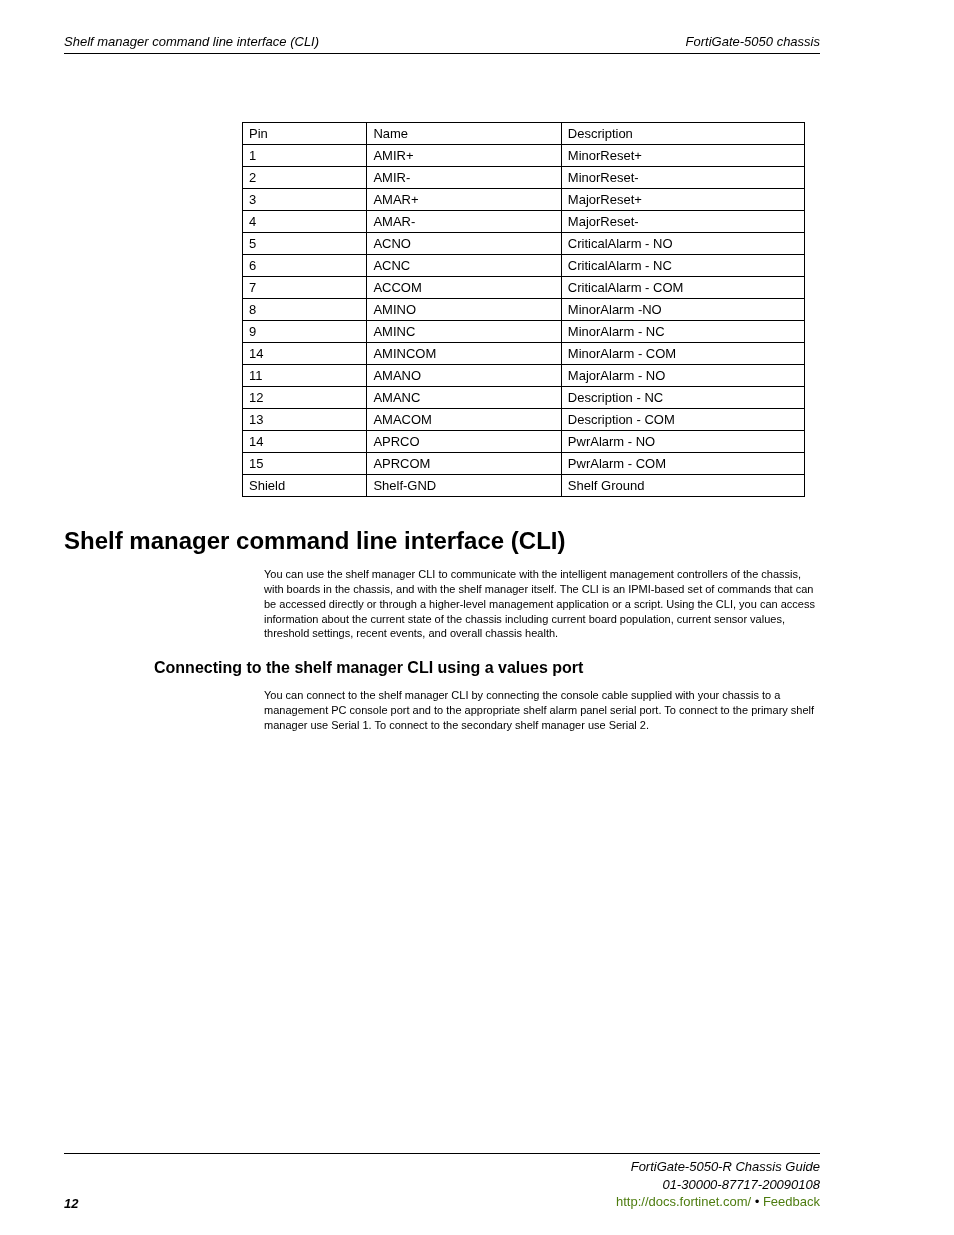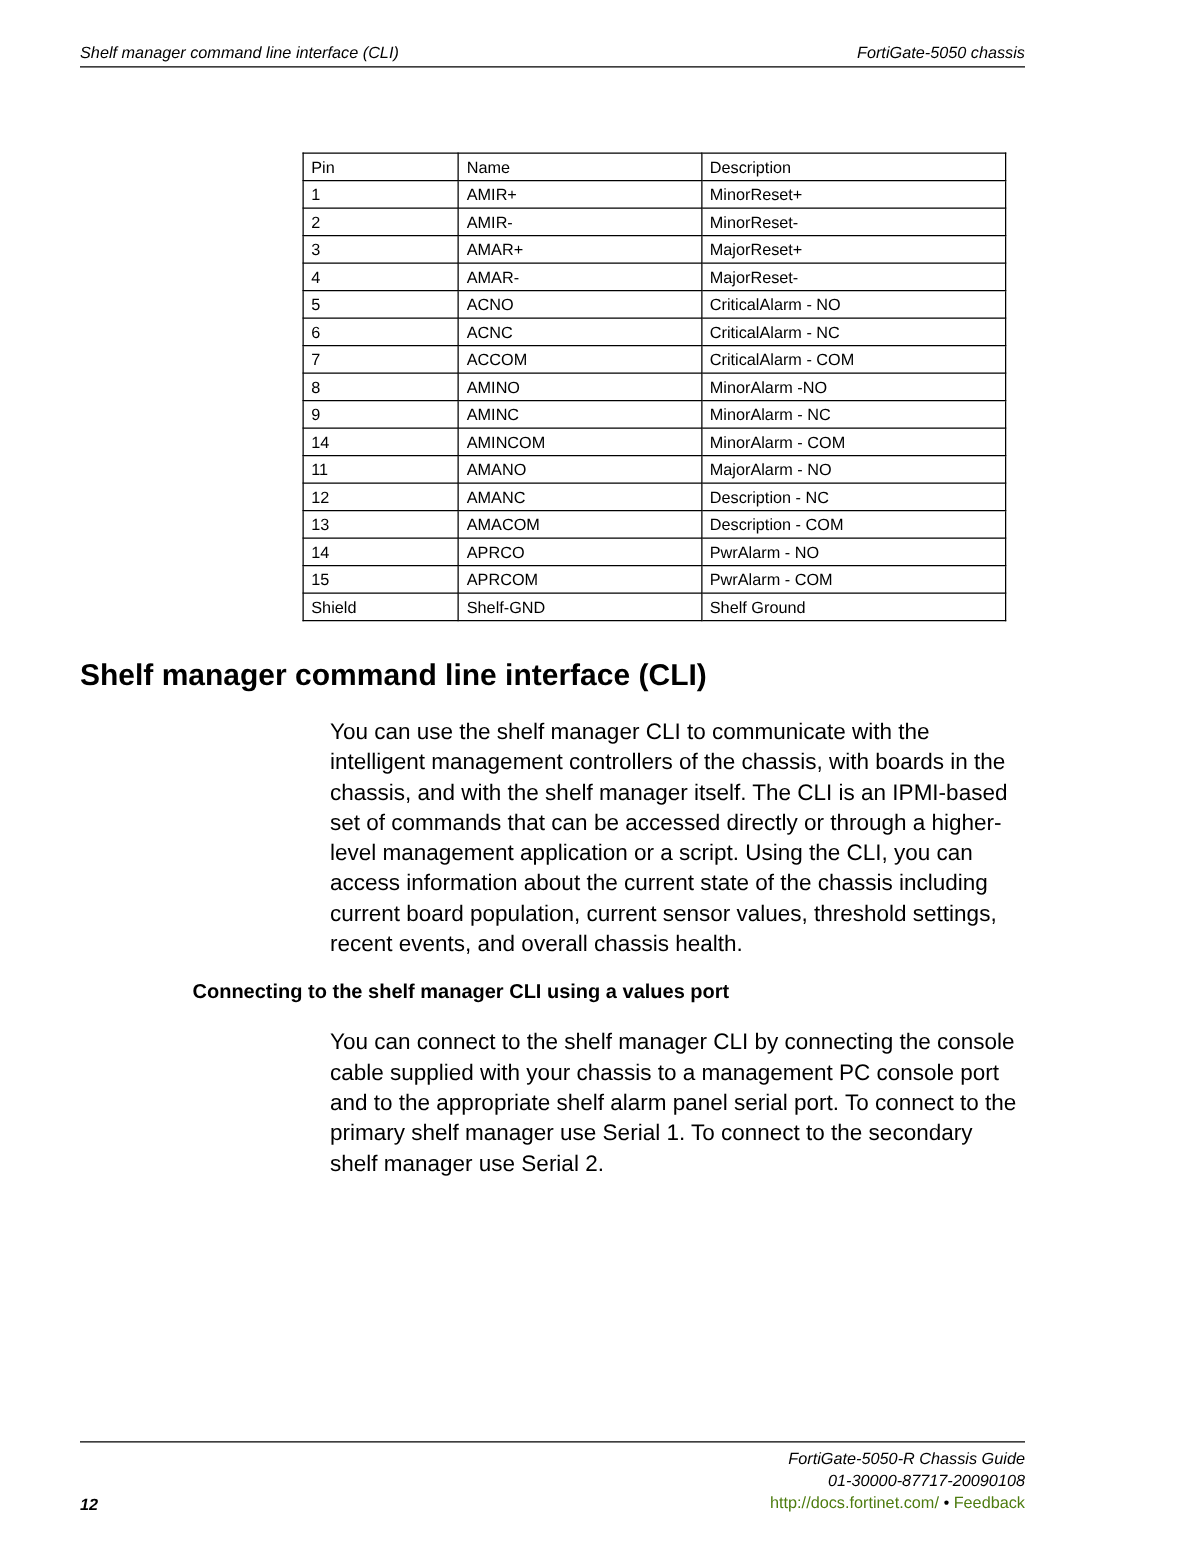--- a/index.html
+++ b/index.html
@@ -50,21 +50,21 @@
   .col-pin { width: 120px; }
   .col-name { width: 195px; }
   .col-desc { width: 248px; margin-left: 21px; }
   h1.section {
     font-size: 24px;
     font-weight: bold;
     margin: 30px 0 12px 0;
   }
   .body-para {
     margin-left: 200px;
-    font-size: 18px;
+    font-size: 11px;
     line-height: 1.35;
     margin-bottom: 16px;
   }
   h2.subsection {
     font-size: 16px;
     font-weight: bold;
     margin: 18px 0 8px 90px;
   }
   .footer {
     position: absolute;

